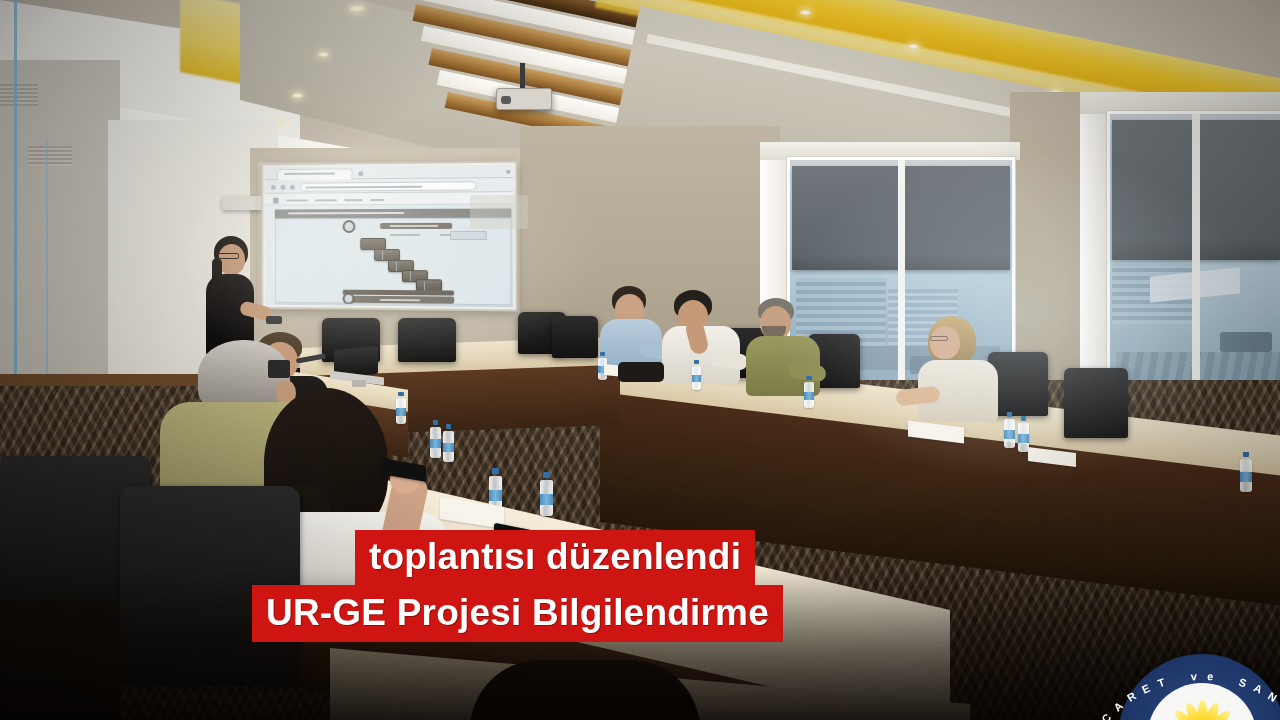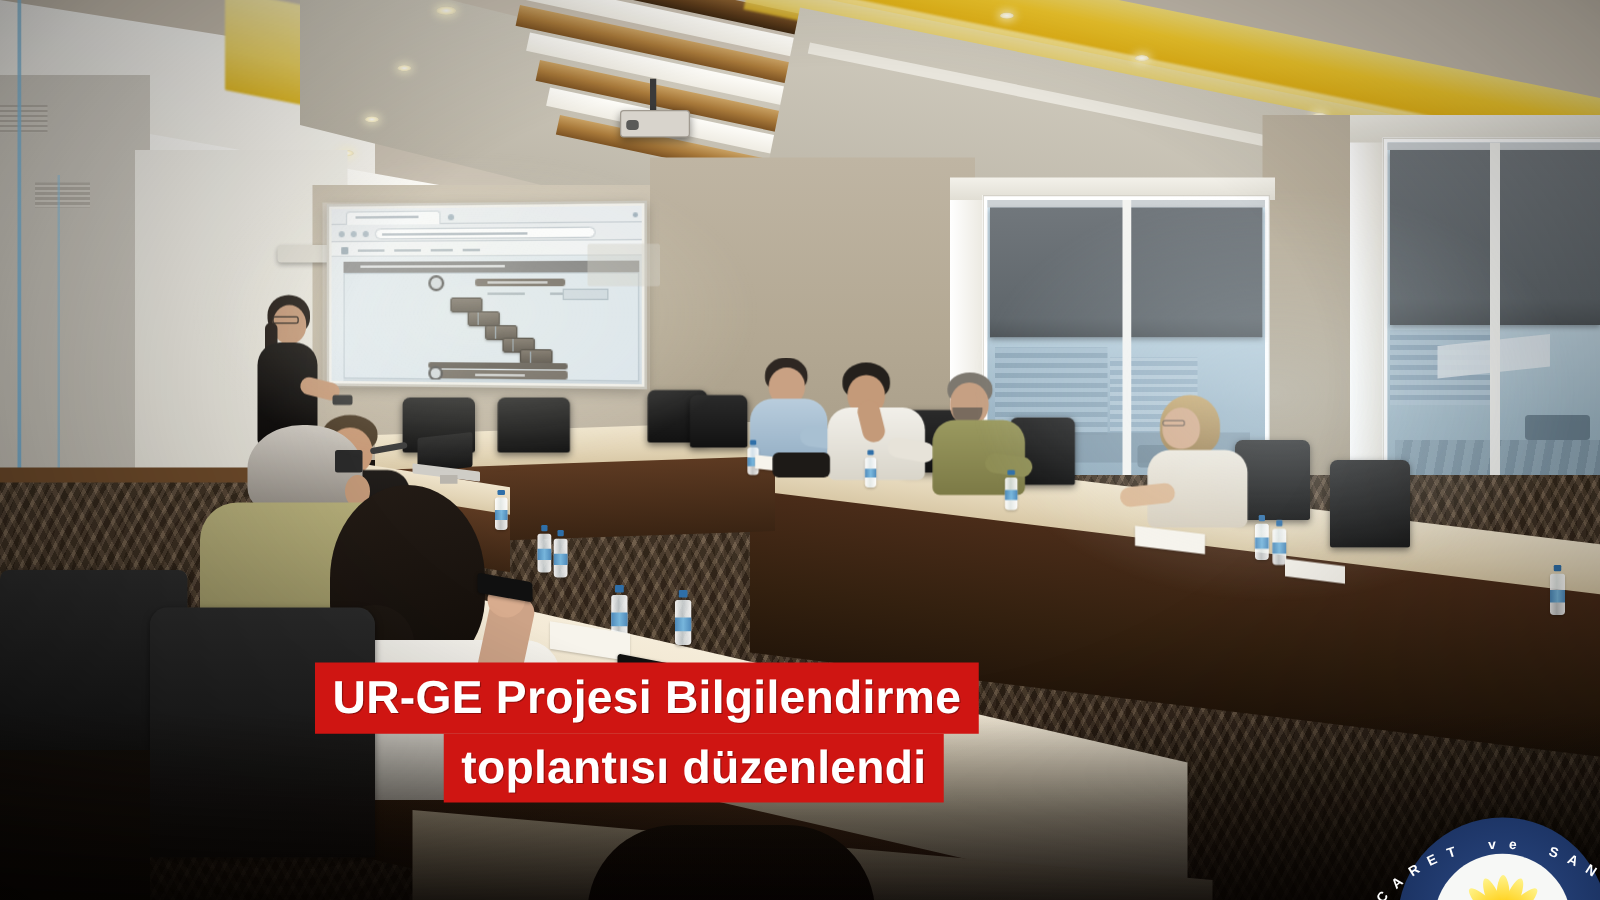--- a/index.html
+++ b/index.html
@@ -465,22 +465,22 @@
   <div class="phone" style="left:494px;top:528px;width:54px;height:18px;transform:skewY(11deg);"></div>
   <div class="phone" style="left:382px;top:462px;width:44px;height:16px;transform:skewY(10deg);"></div>
   <div class="abs" style="left:618px;top:362px;width:46px;height:20px;background:#1d1a17;border-radius:5px;"></div>
 
   <div id="glow-left"></div>
   <div id="glow-win"></div>
   <div id="dark-fg"></div>
   <div id="vignette"></div>
 
   <div id="headline">
+    <span id="hl-line-2" class="hl-line">toplantısı düzenlendi</span>
     <span id="hl-line-1" class="hl-line">UR-GE Projesi Bilgilendirme</span>
-    <span id="hl-line-2" class="hl-line">toplantısı düzenlendi</span>
   </div>
 
   <div id="logo">
     <div id="logo-ring"></div>
     <div id="logo-text">
         <span style="transform: rotate(-69.3913deg) translate(-50%, -68px);"> </span>
         <span style="transform: rotate(-47.4783deg) translate(-50%, -68px);">C</span>
         <span style="transform: rotate(-40.1739deg) translate(-50%, -68px);">A</span>
         <span style="transform: rotate(-32.8696deg) translate(-50%, -68px);">R</span>
         <span style="transform: rotate(-25.5652deg) translate(-50%, -68px);">E</span>

